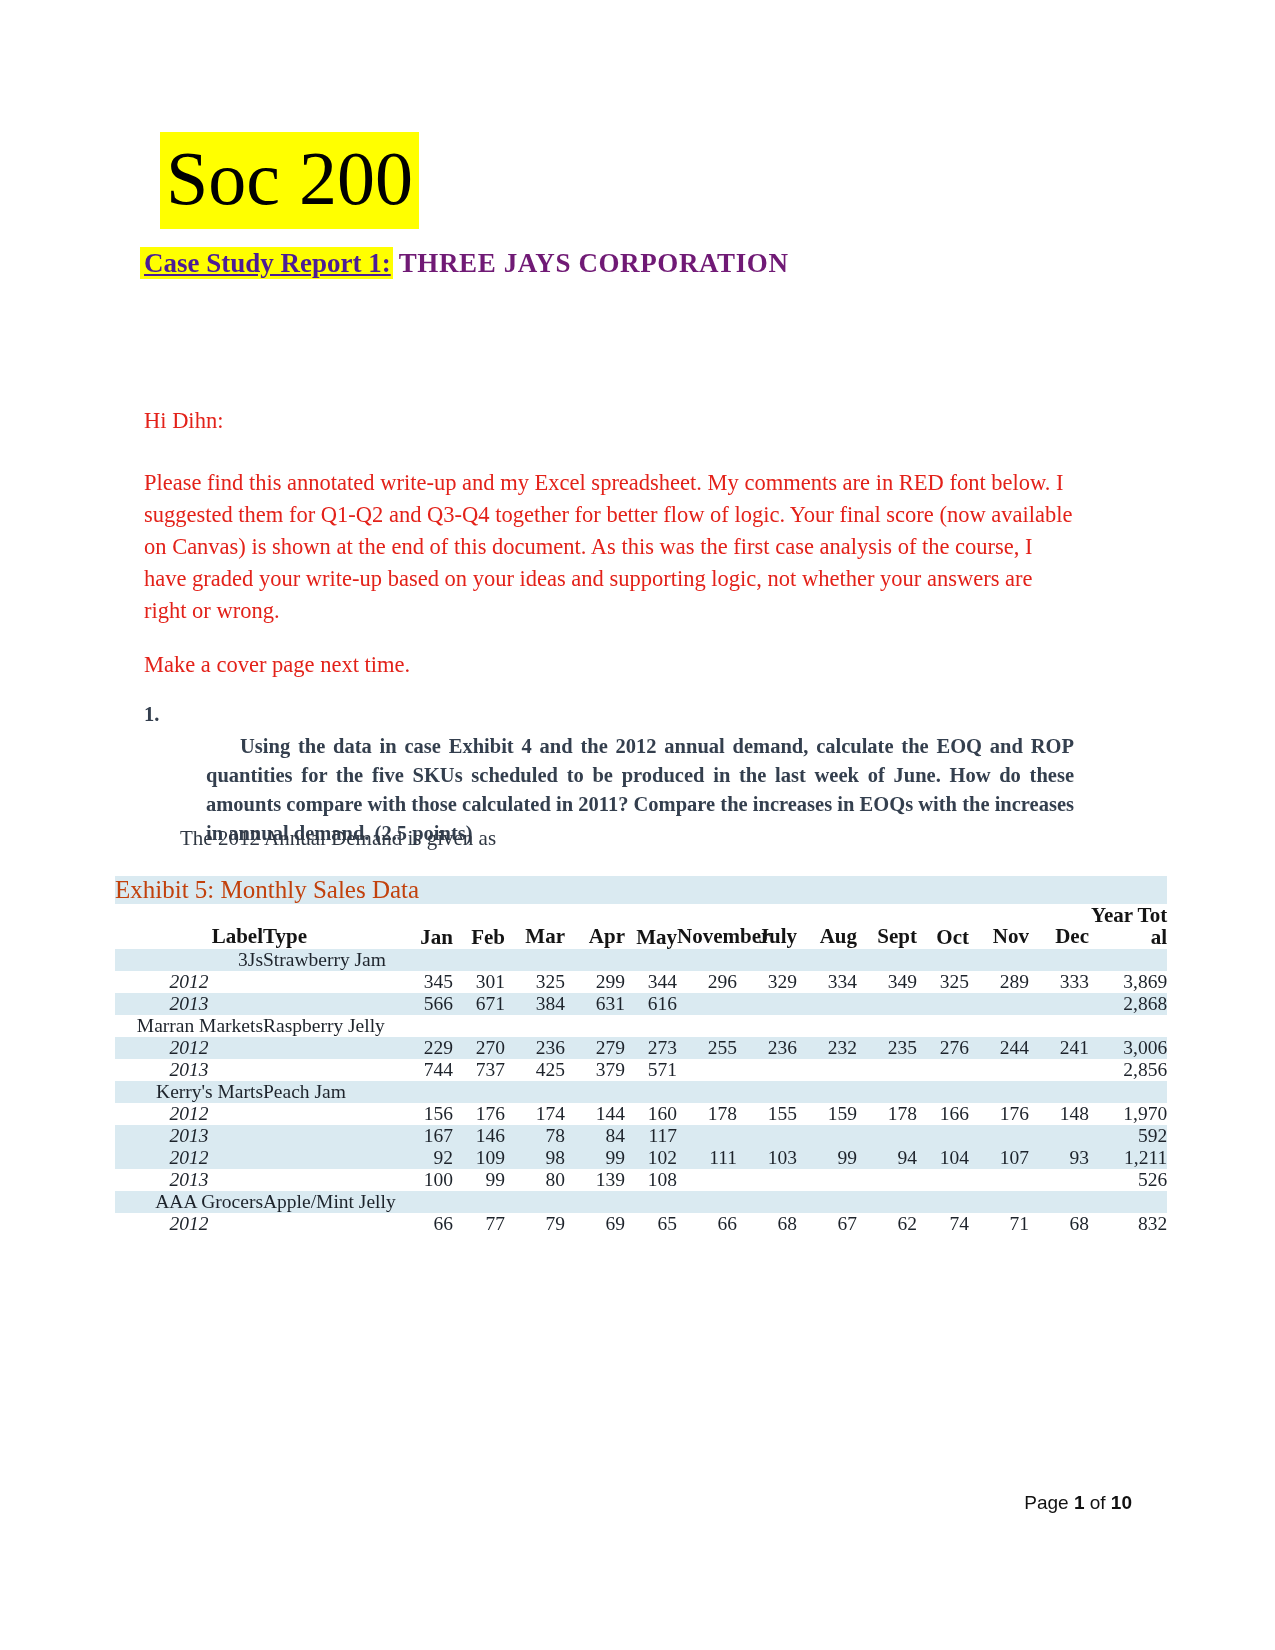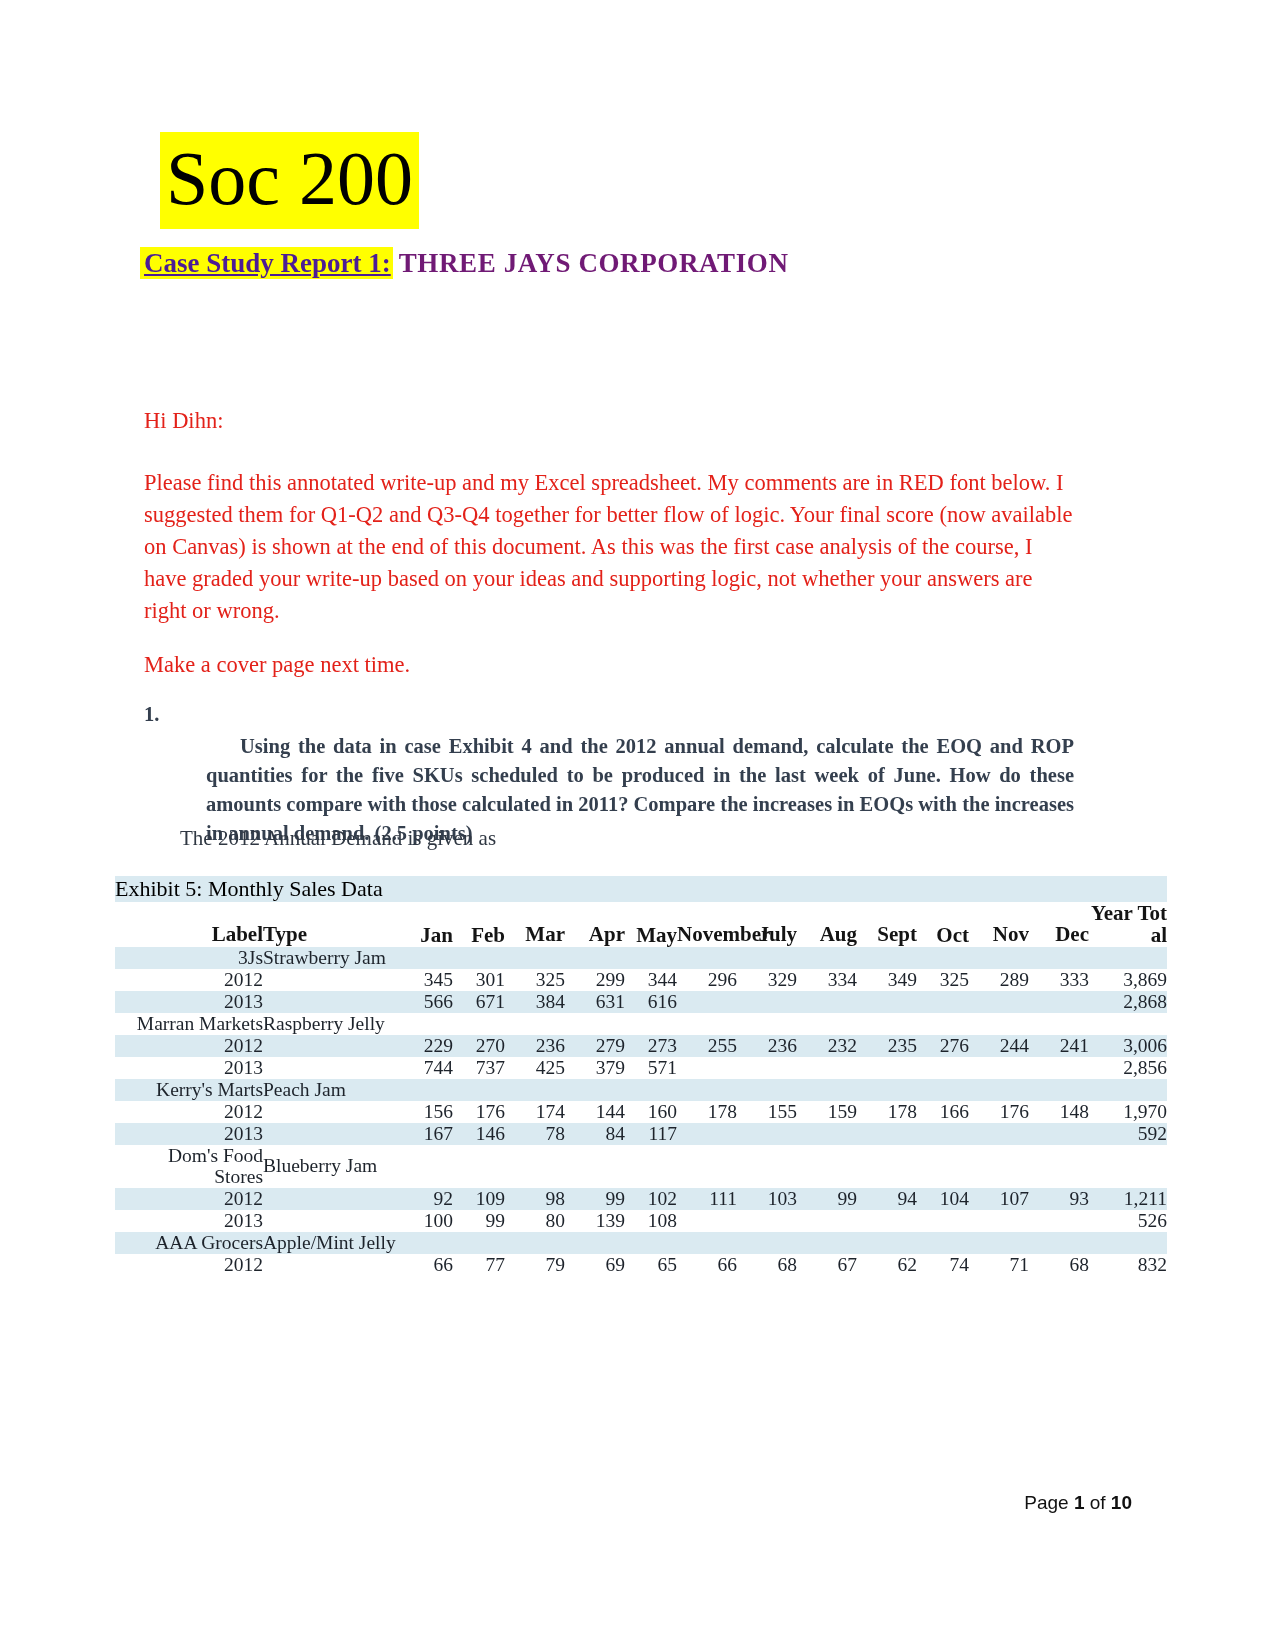--- a/index.html
+++ b/index.html
@@ -107,24 +107,24 @@
     border-collapse: collapse;
     font-family: "Liberation Serif", "DejaVu Serif", serif;
     font-size: 19.5px;
     color: #1d232b;
     table-layout: fixed;
   }
   table.sales td, table.sales th { padding: 0; border: none; }
 
   .exhibit-title td {
     background: #daeaf1;
-    font-size: 22px;
+    font-size: 25px;
     padding: 5px 0 6px 12px;
     text-align: left;
-    color: #000000;
+    color: #c2410c;
   }
 
   thead th {
     font-weight: bold;
     font-size: 21px;
     vertical-align: bottom;
     padding: 4px 0 7px 0;
     background: #ffffff;
     color: #141414;
   }
@@ -140,22 +140,23 @@
     text-align: right;
     padding: 4px 0 4px 12px;
     line-height: 1.12;
     margin-left: 22px;
   }
   td.type-cell {
     text-align: left;
     padding: 4px 0 4px 8px;
   }
   td.year-cell {
-    text-align: right;
+    text-align: center;
     padding: 4px 0 4px 46px;
+    font-style: italic;
   }
   td.num {
     text-align: right;
     padding: 4px 10px 4px 0;
   }
 
   
   col.c-label { width: 148px; }
   col.c-type  { width: 138px; }
   col.c-mon   { width: 52px; }
@@ -348,24 +349,20 @@
             <td class="num">117</td>
             <td class="num"></td>
             <td class="num"></td>
             <td class="num"></td>
             <td class="num"></td>
             <td class="num"></td>
             <td class="num"></td>
             <td class="num"></td>
             <td class="num">592</td>
           </tr>
-          <tr class="plain">
-            <td class="label-cell">Dom's Food Stores</td>
-            <td class="type-cell" colspan="14">Blueberry Jam</td>
-          </tr>
           <tr class="stripe">
             <td class="year-cell">2012</td>
             <td></td>
             <td class="num">92</td>
             <td class="num">109</td>
             <td class="num">98</td>
             <td class="num">99</td>
             <td class="num">102</td>
             <td class="num">111</td>
             <td class="num">103</td>

